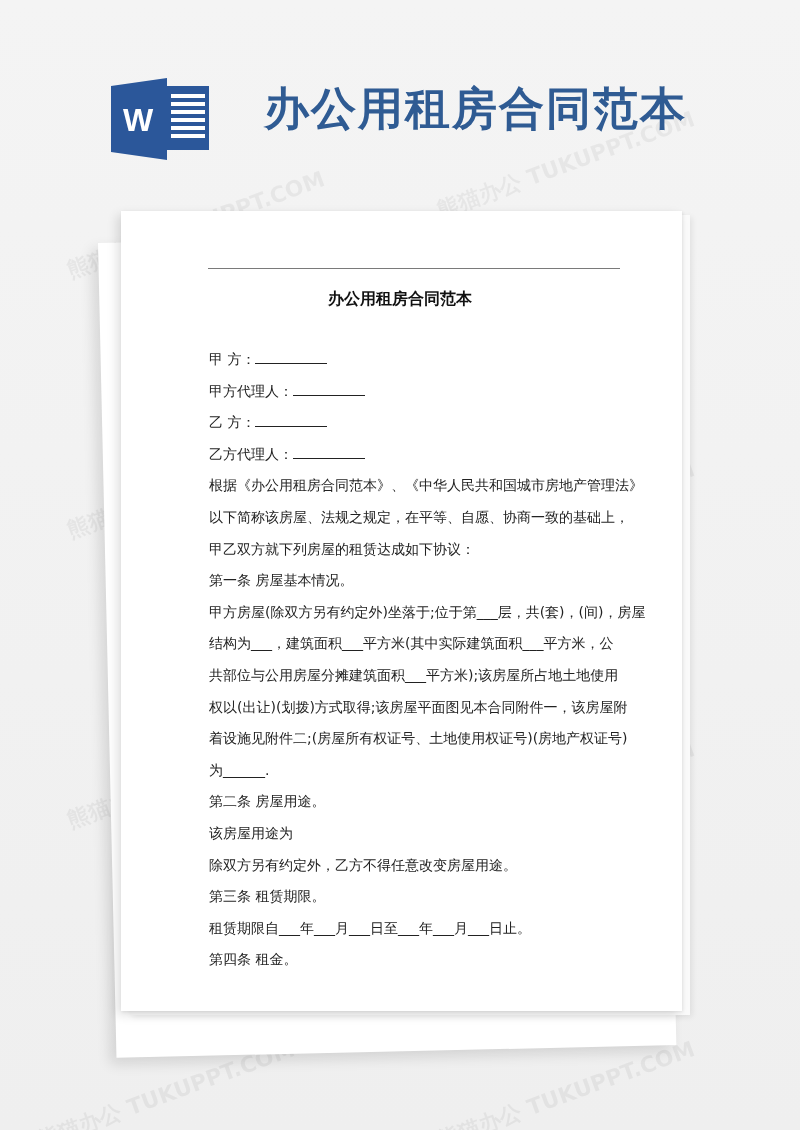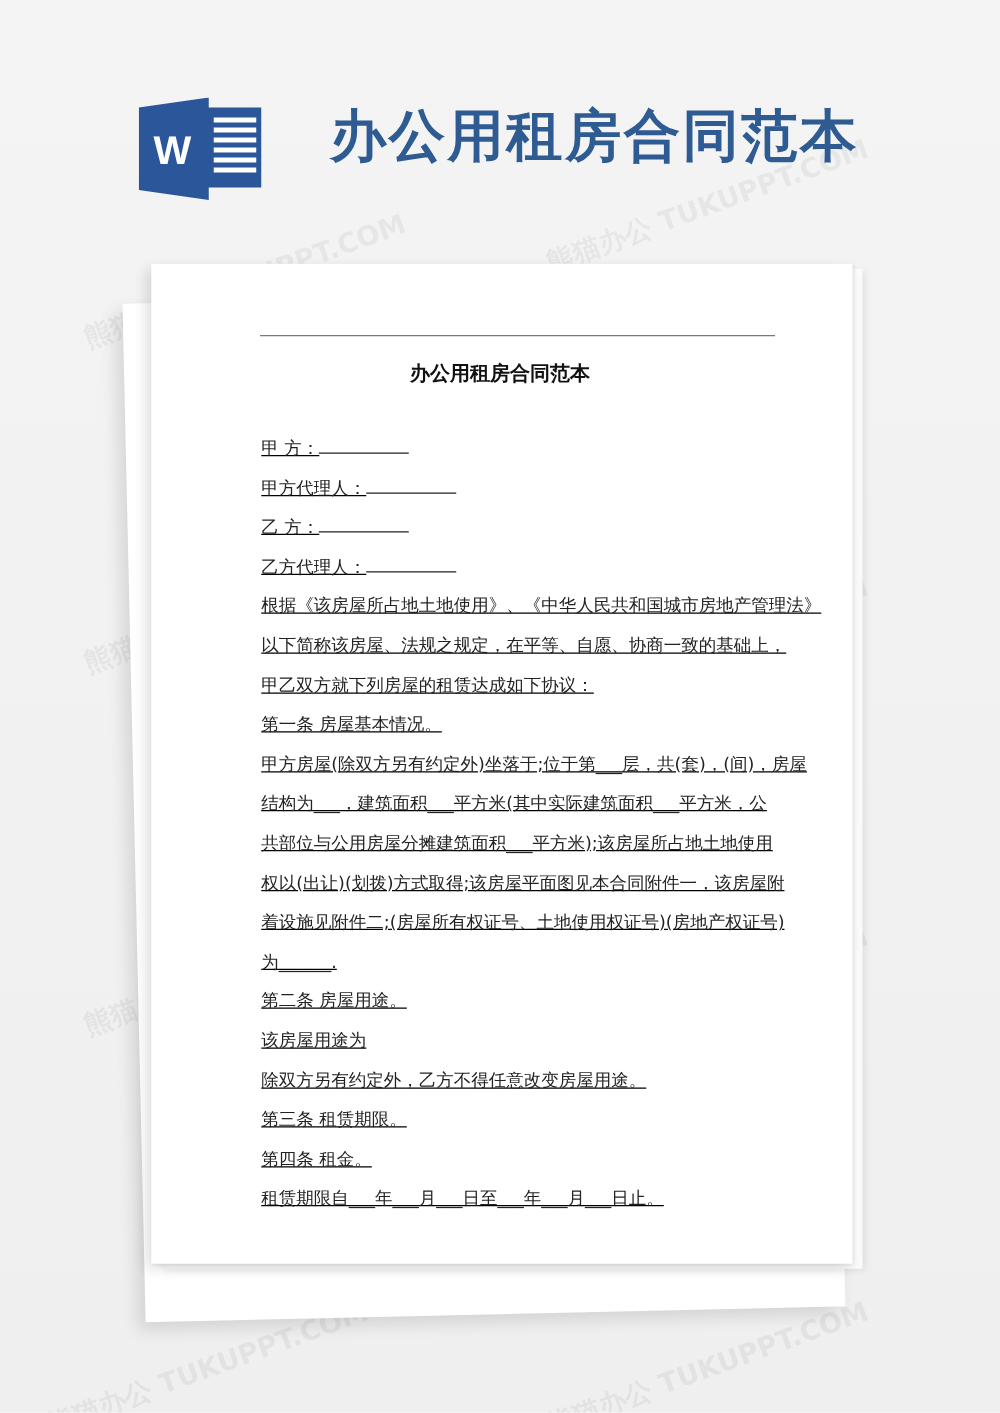--- a/index.html
+++ b/index.html
@@ -36,21 +36,21 @@
       background: #ffffff;
       box-shadow: -4px 4px 10px rgba(0,0,0,0.12), 1px 1px 3px rgba(0,0,0,0.08);
     }
 
     .rule { position: absolute; left: 208px; top: 268px; width: 412px; height: 1px; background: #7a7a7a; }
     .doc-title {
       position: absolute; left: 0; width: 800px; top: 289px; text-align: center;
       font-size: 16px; font-weight: bold; color: #111;
     }
 
-    .body-lines { position: absolute; left: 209px; top: 349px; width: 430px; text-decoration: underline; }
+    .body-lines { position: absolute; left: 209px; top: 349px; width: 430px; }
     .line {
       height: 31.6px; line-height: 20px; font-size: 14px; color: #222;
       white-space: nowrap;
     }
     .blank { display: inline-block; border-bottom: 1px solid #222; height: 14px; vertical-align: baseline; }
 
     .page-footer {
       position: absolute; left: 0; width: 800px; top: 982px; text-align: center;
       font-size: 11px; font-weight: bold; color: #111; letter-spacing: 1px;
     }
@@ -92,31 +92,31 @@
   <div class="paper-main"></div>
 
   <div class="rule"></div>
   <div class="doc-title">办公用租房合同范本</div>
 
   <div class="body-lines">
     <div class="line"><span>甲  方：</span><span class="blank" style="width:72px"></span></div>
     <div class="line"><span>甲方代理人：</span><span class="blank" style="width:72px"></span></div>
     <div class="line"><span>乙  方：</span><span class="blank" style="width:72px"></span></div>
     <div class="line"><span>乙方代理人：</span><span class="blank" style="width:72px"></span></div>
-    <div class="line">根据《该房屋所占地土地使用》、《中华人民共和国城市房地产管理法》</div>
+    <div class="line">根据《办公用租房合同范本》、《中华人民共和国城市房地产管理法》</div>
     <div class="line">以下简称该房屋、法规之规定，在平等、自愿、协商一致的基础上，</div>
     <div class="line">甲乙双方就下列房屋的租赁达成如下协议：</div>
     <div class="line">第一条  房屋基本情况。</div>
     <div class="line">甲方房屋(除双方另有约定外)坐落于;位于第___层，共(套)，(间)，房屋</div>
     <div class="line">结构为___，建筑面积___平方米(其中实际建筑面积___平方米，公</div>
     <div class="line">共部位与公用房屋分摊建筑面积___平方米);该房屋所占地土地使用</div>
     <div class="line">权以(出让)(划拨)方式取得;该房屋平面图见本合同附件一，该房屋附</div>
     <div class="line">着设施见附件二;(房屋所有权证号、土地使用权证号)(房地产权证号)</div>
     <div class="line">为______.</div>
     <div class="line">第二条  房屋用途。</div>
     <div class="line">该房屋用途为</div>
     <div class="line">除双方另有约定外，乙方不得任意改变房屋用途。</div>
     <div class="line">第三条  租赁期限。</div>
+    <div class="line">租赁期限自___年___月___日至___年___月___日止。</div>
     <div class="line">第四条  租金。</div>
-    <div class="line">租赁期限自___年___月___日至___年___月___日止。</div>
   </div>
 
 </div>
 
 </body></html>

